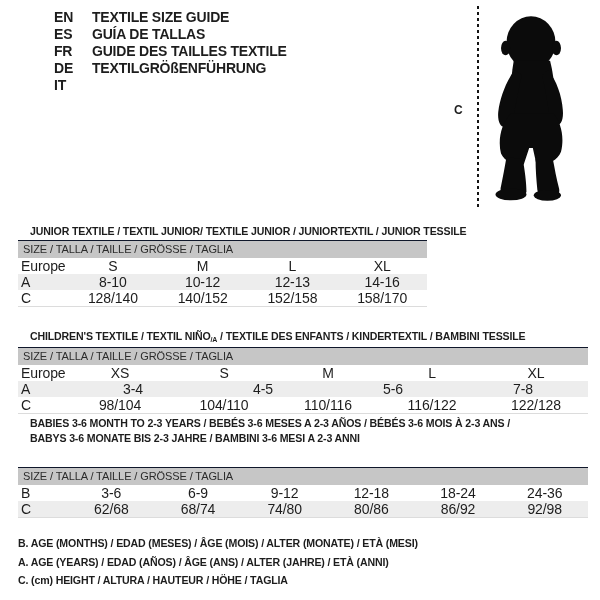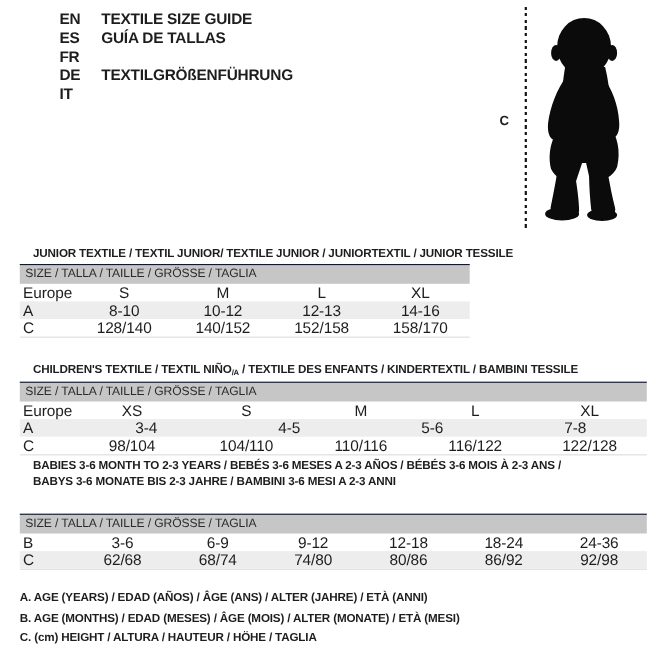--- a/index.html
+++ b/index.html
@@ -45,20 +45,21 @@
     <div class="lang-row">
       <span class="lang-code">EN</span>
       <span class="lang-name">TEXTILE SIZE GUIDE</span>
     </div>
     <div class="lang-row">
       <span class="lang-code">ES</span>
       <span class="lang-name">GUÍA DE TALLAS</span>
     </div>
     <div class="lang-row">
       <span class="lang-code">FR</span>
+      <span class="lang-name">GUIDE DES TAILLES TEXTILE</span>
     </div>
     <div class="lang-row">
       <span class="lang-code">DE</span>
       <span class="lang-name">TEXTILGRÖßENFÜHRUNG</span>
     </div>
     <div class="lang-row">
       <span class="lang-code">IT</span>
     </div>
   </div>
 
@@ -157,18 +158,18 @@
           <span class="cell">68/74</span>
           <span class="cell">74/80</span>
           <span class="cell">80/86</span>
           <span class="cell">86/92</span>
           <span class="cell">92/98</span>
         </div>
       </div>
   </div>
 
   <div class="footnotes">
+    <p>B. AGE (MONTHS) / EDAD (MESES) / ÂGE (MOIS) / ALTER (MONATE) / ETÀ (MESI)</p>
     <p>A. AGE (YEARS) / EDAD (AÑOS) / ÂGE (ANS) / ALTER (JAHRE) / ETÀ (ANNI)</p>
-    <p>B. AGE (MONTHS) / EDAD (MESES) / ÂGE (MOIS) / ALTER (MONATE) / ETÀ (MESI)</p>
     <p>C. (cm) HEIGHT / ALTURA / HAUTEUR / HÖHE / TAGLIA</p>
   </div>
 
 </div>
 
 </body></html>

